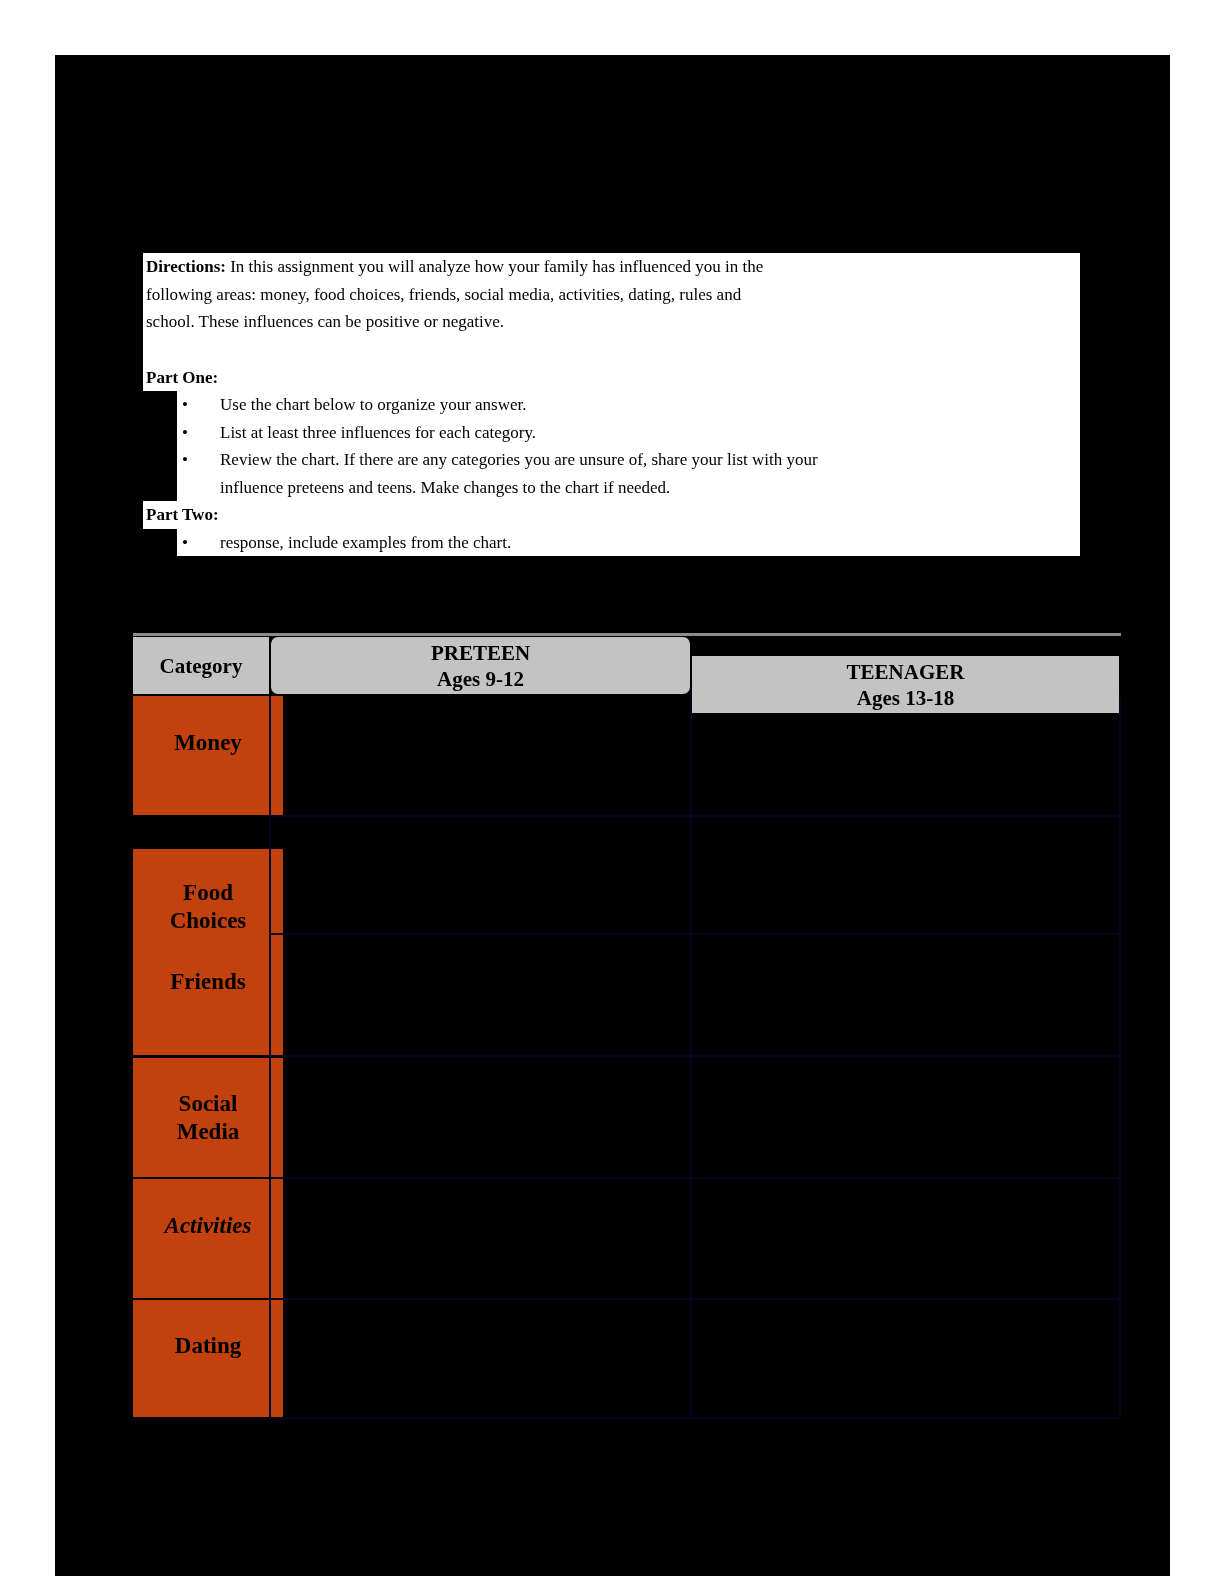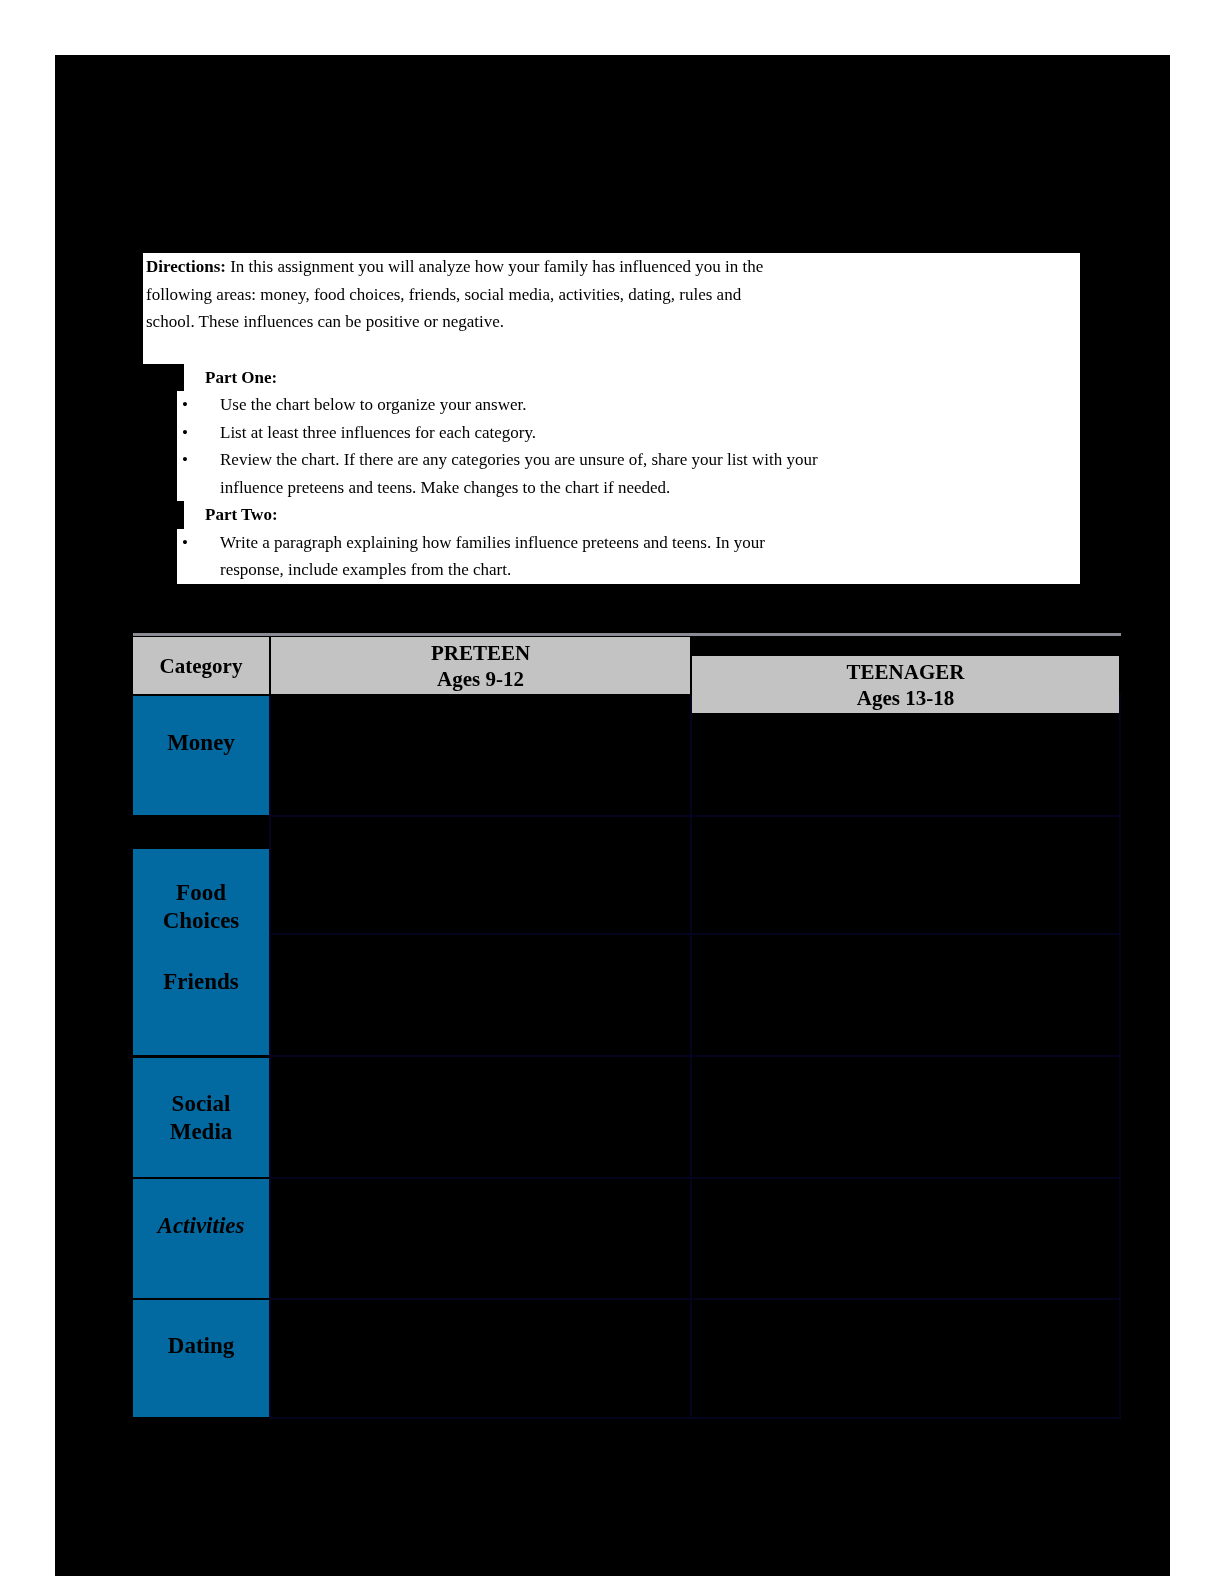--- a/index.html
+++ b/index.html
@@ -15,39 +15,39 @@
 
   
   .ink-page { left:55px; top:55px; width:1115px; height:1521px; background:#000000; }
 
   
   .dirbox { left:143px; top:253px; width:937px; font-size:17px; line-height:27.5px; }
   .wbg { background:#ffffff; }
   .tline { white-space:nowrap; padding-left:3px; }
   .b { font-weight:bold; }
   .spacer { height:28px; }
-  .heading { font-weight:bold; padding-left:21px; white-space:nowrap;margin-left:41px; }
+  .heading { font-weight:bold; padding-left:3px; white-space:nowrap; }
   ul.blist { list-style:none; margin:0 0 0 34px; padding:0; }
   li.bullet { position:relative; padding-left:43px; }
   li.bullet .dot { position:absolute; left:5px; top:0; }
   li.bullet .bl { white-space:nowrap; }
 
   
   .tbl-top-border { left:133px; top:633px; width:988px; height:3px; background:#8b8b93; }
   .hcell {
     top:637px; height:57px; background:#c3c3c3;
     display:flex; flex-direction:column; align-items:center; justify-content:center;
     font-weight:bold; font-size:21px; line-height:26px; text-align:center;
   }
   .hcat  { left:133px; width:136px; }
-  .hpre  { left:271px; width:419px; }
+  .hpre  { left:271px; width:419px;border-radius:7px; }
   .hteen { left:692px; width:427px;margin-top:19px; }
 
   .lbl {
-    left:133px; width:136px; background:#0369a1;
+    left:133px; width:150px; background:#c2410c;
     display:flex; align-items:center; justify-content:center;
     text-align:center; font-weight:bold; font-size:23px; line-height:28px;
     box-sizing:border-box; padding:0 20px;
   }
   .lbl.pad { padding-bottom:26px; }
   .r1 { top:696px;  height:119px; }
   .r2 { top:817px;  height:116px;margin-top:32px; }
   .r3 { top:935px;  height:120px; }
   .r4 { top:1058px; height:119px; }
   .r5 { top:1179px; height:119px;font-style:italic; }
@@ -94,21 +94,20 @@
       <div class="bl">Review the chart. If there are any categories you are unsure of, share your list with your</div>
       <div class="bl">influence preteens and teens. Make changes to the chart if needed.</div>
     </li>
   </ul>
 
   <div class="heading wbg">Part Two:</div>
 
   <ul class="blist wbg">
     <li class="bullet">
       <span class="dot">•</span>
-      <div class="bl">Write a paragraph explaining how families influence preteens and teens. In your</div>
       <div class="bl">response, include examples from the chart.</div>
     </li>
   </ul>
 </div>
 
 <div class="abs tbl-top-border"></div>
 
 <div class="abs hcell hcat">
   <div>Category</div>
 </div>

